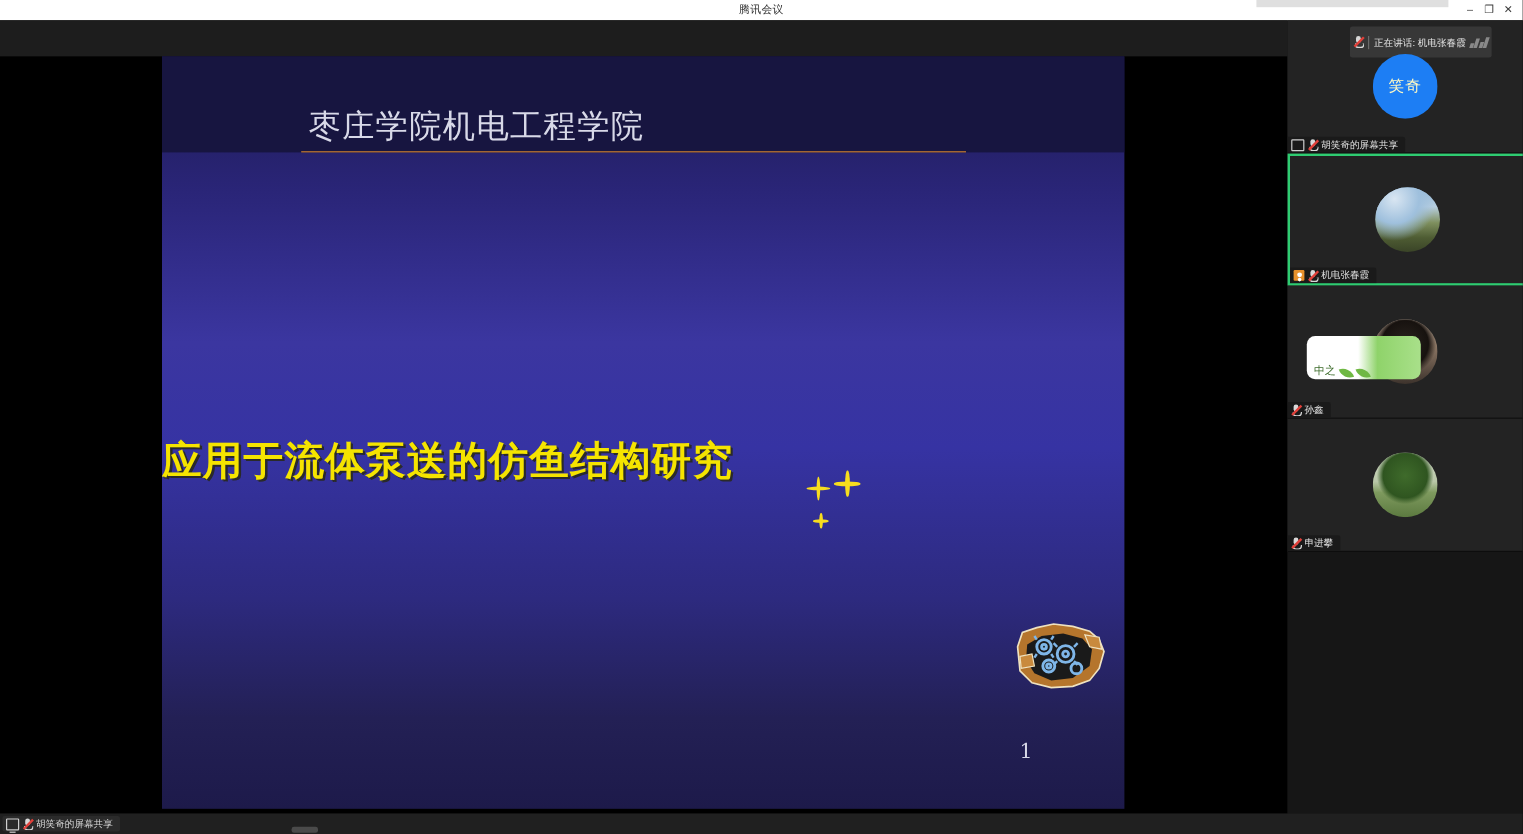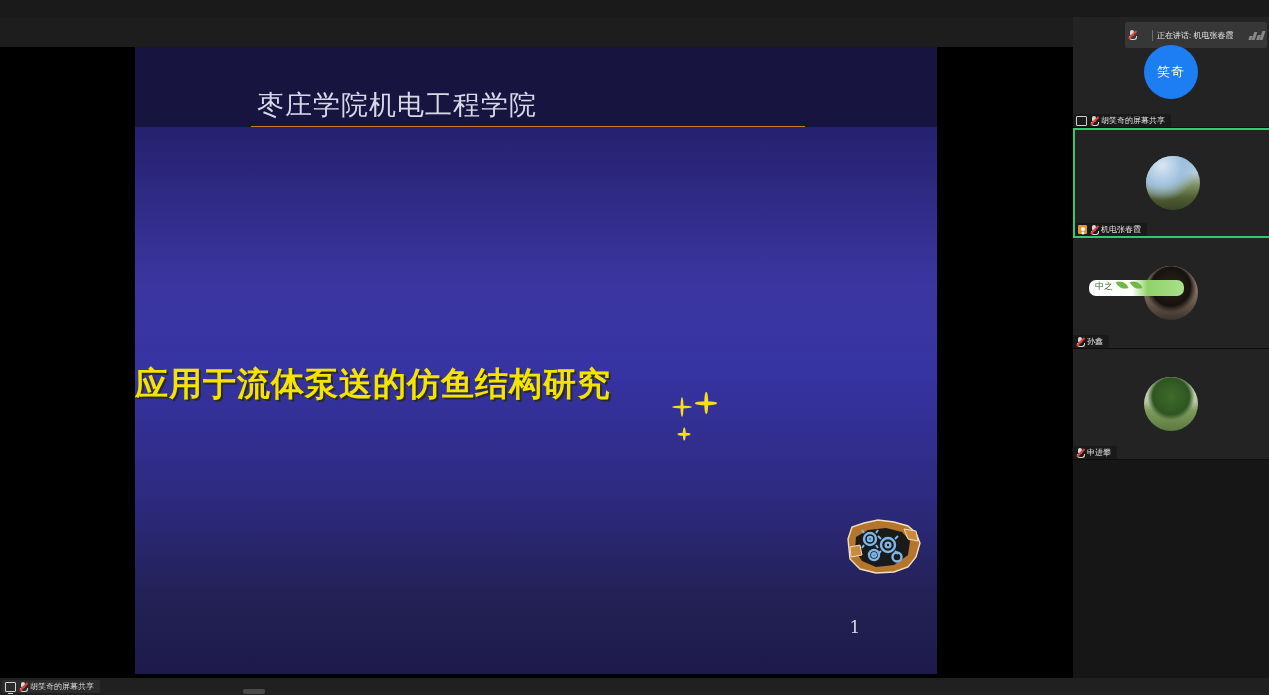--- a/index.html
+++ b/index.html
@@ -337,25 +337,25 @@
     width: 100%; height: 100%;
     background:
       radial-gradient(circle at 50% 36%, #3f6b2b 0%, #2f5520 42%, transparent 54%),
       linear-gradient(to bottom, #cfd8c5 0%, #b9c7a8 45%, #7e9a5e 62%, #5c7a40 100%);
   }
   .green-overlay {
     position: absolute;
     left: 16px;
     top: 42px;
     width: 95px;
-    height: 16px;
+    height: 36px;
     border-radius: 7px;
     background: linear-gradient(to right, #ffffff 0%, #ffffff 45%, #8fd36a 62%, #a9e08a 100%);
     display: flex;
-    align-items: flex-start;
+    align-items: flex-end;
     padding-left: 6px;
     gap: 4px;
     box-sizing: border-box;
   }
   .green-overlay-text {
     font-size: 9px;
     color: #3c6b2a;
     white-space: nowrap;
   }
   .green-leaf {
@@ -382,21 +382,21 @@
     color: #e3e3e3;
     white-space: nowrap;
   }
   .speaking-banner {
     position: absolute;
     left: 52px;
     top: 5px;
     height: 26px;
     display: flex;
     align-items: center;
-    gap: 16px;
+    gap: 4px;
     padding: 0 3px;
     background: rgba(58,58,58,0.9);
     border-radius: 2px;
   }
   .speaking-text {
     font-size: 8px;
     color: #e6e6e6;
     white-space: nowrap;
     border-left: 1px solid #6b6b6b;
     padding-left: 4px;
@@ -469,20 +469,29 @@
     border-radius: 50%;
     background: #fff;
     box-shadow: 0 4px 0 -0.5px #fff;
   }
 </style>
 </head>
 <body>
 
 <div class="app">
 
+  <div class="titlebar">
+    <div class="titlebar-ghost"></div>
+    <div class="titlebar-title">腾讯会议</div>
+    <div class="win-controls">
+      <div class="win-btn">–</div>
+      <div class="win-btn">❐</div>
+      <div class="win-btn">✕</div>
+    </div>
+  </div>
 
   <div class="stage">
     <div class="stage-top-strip"></div>
 
     <div class="slide">
       <div class="slide-canvas">
 
         <div class="slide-header-band"></div>
 
 

